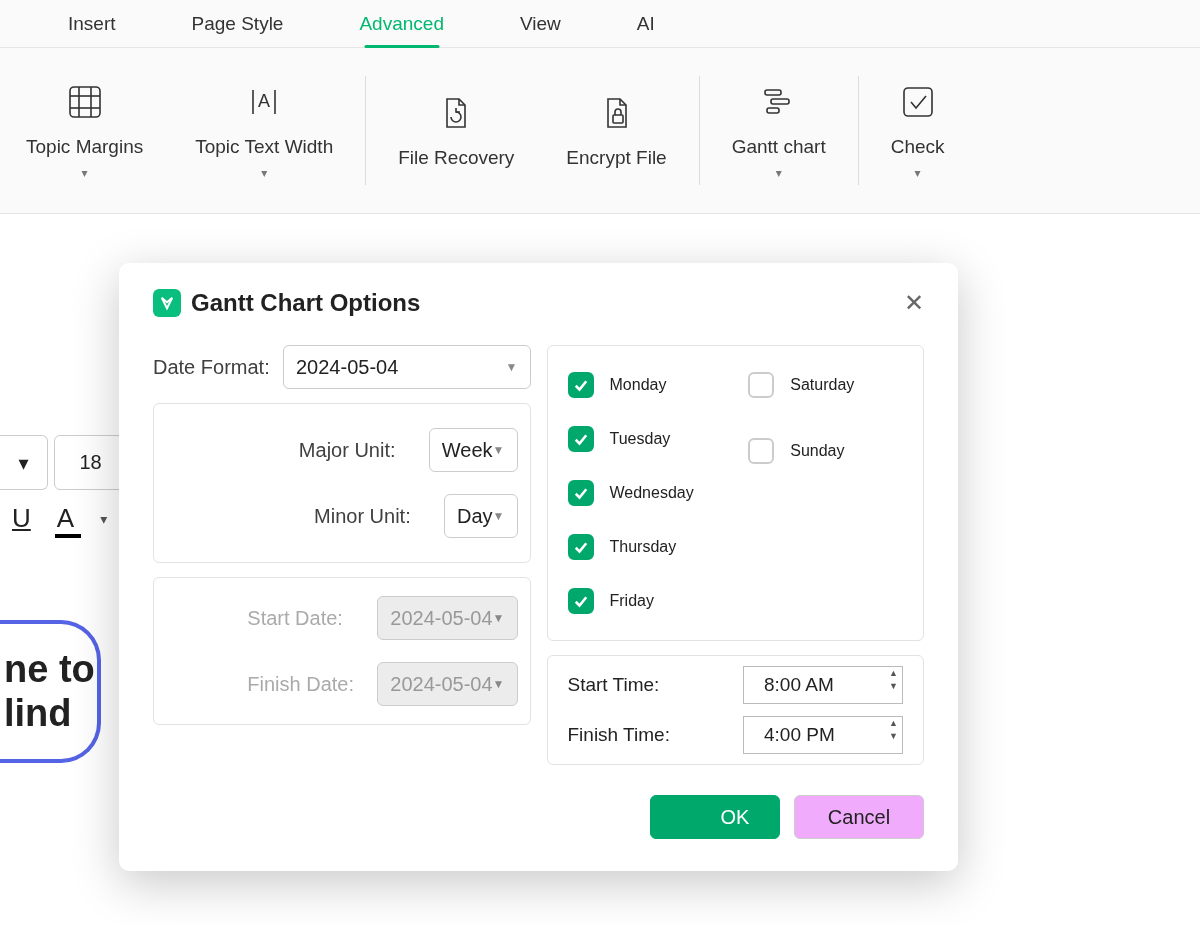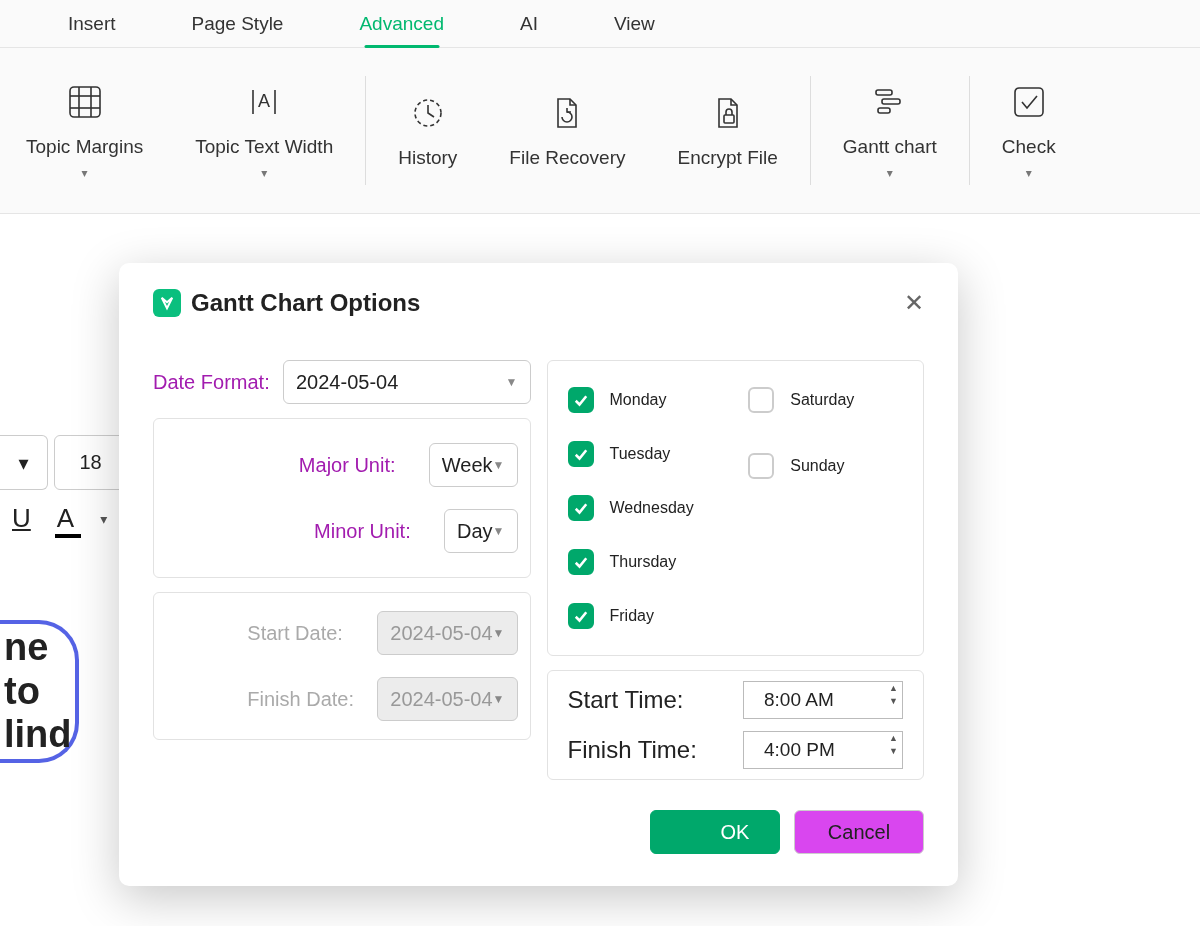--- a/index.html
+++ b/index.html
@@ -27,73 +27,73 @@
 .leftfrag-dd { position: absolute; left: 0; top: 435px; display: flex; gap: 6px; }
 .leftfrag-dd .piece { border: 1px solid #ccc; border-radius: 6px; height: 55px; background: #fff; display: flex; align-items: center; justify-content: center; font-size: 20px; color: #222; }
 .leftfrag-dd .piece.a { width: 48px; border-top-left-radius: 0; border-bottom-left-radius: 0; border-left: none; justify-content: center; }
 .leftfrag-dd .piece.b { width: 73px; }
 .leftfrag-u { position: absolute; left: 12px; top: 503px; display: flex; gap: 26px; align-items: center; }
 .leftfrag-u .ubtn { font-size: 26px; color: #222; text-decoration: underline; }
 .leftfrag-u .abtn { font-size: 26px; color: #222; position: relative; }
 .leftfrag-u .abtn .bar { position: absolute; bottom: -4px; left: -2px; width: 26px; height: 4px; background: #000; }
 .leftfrag-u .chev { font-size: 14px; color: #555; }
 
-.leftfrag-card { position: absolute; left: 0; top: 620px; width: 79px; height: 143px; background: #fff; border: 4px solid #5563e5; border-left: none; border-radius: 0 40px 40px 0; display: flex; flex-direction: column; justify-content: center; align-items: flex-start; padding-left: 4px; }
+.leftfrag-card { position: absolute; left: 0; top: 620px; width: 101px; height: 143px; background: #fff; border: 4px solid #5563e5; border-left: none; border-radius: 0 40px 40px 0; display: flex; flex-direction: column; justify-content: center; align-items: flex-start; padding-left: 4px; }
 .leftfrag-card .big { font-size: 38px; font-weight: 700; color: #222; line-height: 1.15; }
 
 
 .dialog { position: absolute; left: 119px; top: 263px; width: 839px; background: #fff; border-radius: 10px; box-shadow: 0 12px 48px rgba(0,0,0,0.22); padding: 26px 34px 32px 34px; }
-.dlg-header { display: flex; align-items: center; gap: 10px; margin-bottom: 43px; }
+.dlg-header { display: flex; align-items: center; gap: 10px; margin-bottom: 28px; }
 .dlg-logo { width: 28px; height: 28px; background: #0abf7e; border-radius: 6px; display: flex; align-items: center; justify-content: center; color: #fff; font-weight: 700; font-size: 18px; }
 .dlg-title { font-size: 24px; font-weight: 700; color: #222; }
 .dlg-close { margin-left: auto; font-size: 24px; color: #666; cursor: pointer; }
 
 .dlg-body { display: flex; gap: 16px; }
 .leftcol { flex: 1 1 50%; display: flex; flex-direction: column; gap: 14px; }
 .rightcol { flex: 1 1 50%; display: flex; flex-direction: column; gap: 14px; }
 
 .formrow { display: flex; align-items: center; gap: 10px; }
-.formrow .lbl { font-size: 20px; color: #a21caf; flex: 0 0 120px; }
+.formrow .lbl { font-size: 20px; color: #404040; flex: 0 0 120px; }
 .formrow.disabled .lbl { color: #aaa; }
 
 .combo { flex: 1; border: 1px solid #ccc; border-radius: 6px; height: 44px; padding: 0 12px; display: flex; align-items: center; justify-content: space-between; background: #fff; font-size: 20px; color: #222; cursor: pointer; }
 .combo.disabled { background: #ececec; color: #999; cursor: default; }
 .combo .car { color: #888; font-size: 12px; }
 
 .groupbox { border: 1px solid #e2e2e2; border-radius: 6px; padding: 24px 12px; display: flex; flex-direction: column; gap: 22px; align-items: flex-end; }
 .groupbox.pale { padding: 18px 12px; }
 
 .dayspanel { border: 1px solid #e2e2e2; border-radius: 6px; padding: 26px 20px; display: flex; gap: 26px; }
 .daycol { display: flex; flex-direction: column; gap: 28px; flex: 1; }
 .dayrow { display: flex; align-items: center; gap: 16px; cursor: pointer; }
 .chk { width: 26px; height: 26px; border-radius: 6px; border: 2px solid #00a86b; background: #00a86b; display: flex; align-items: center; justify-content: center; }
 .chk.off { background: #fff; border-color: #ccc; }
 .chk svg { width: 18px; height: 18px; stroke: #fff; stroke-width: 3.4; fill: none; }
 .daylbl { font-size: 16px; color: #222; }
 
 .timespanel { border: 1px solid #e2e2e2; border-radius: 6px; padding: 10px 20px; display: flex; flex-direction: column; gap: 12px; }
 .timerow { display: flex; align-items: center; gap: 10px; }
-.timerow .tl { font-size: 24px; color: #222; flex: 0 0 130px; }
+.timerow .tl { font-size: 19px; color: #222; flex: 0 0 130px; }
 .spin { flex: 0 0 160px; margin-left: auto; border: 1px solid #bbb; height: 38px; display: flex; align-items: center; padding: 0 20px; font-size: 19px; color: #222; background: #fff; position: relative; cursor: text; }
 .spin .arrows { position: absolute; right: 4px; top: 2px; display: flex; flex-direction: column; gap: 4px; }
 .spin .arrows span { font-size: 9px; color: #555; line-height: 1; cursor: pointer; }
 
 .dlg-actions { display: flex; justify-content: flex-end; gap: 14px; margin-top: 30px; }
-.btn { height: 44px; min-width: 130px; border-radius: 6px; font-size: 20px; display: flex; align-items: center; justify-content: center; cursor: pointer; border: 1px solid #ccc; background: #d946ef; color: #222; }
+.btn { height: 44px; min-width: 130px; border-radius: 6px; font-size: 20px; display: flex; align-items: center; justify-content: center; cursor: pointer; border: 1px solid #ccc; background: #f0abfc; color: #222; }
 .btn.primary { background: #00a86b; color: #fff; border-color: #00a86b; padding-left: 40px; }
 </style>
 </head>
 <body>
 
 <div class="tabs">
   <div class="tab">Insert</div>
   <div class="tab">Page Style</div>
   <div class="tab active">Advanced</div>
+  <div class="tab">View</div>
   <div class="tab">AI</div>
-  <div class="tab">View</div>
 </div>
 
 <div class="toolbar">
 
   <div class="toolbtn">
     <div class="ticon">
       <svg viewBox="0 0 36 36">
           <rect x="3" y="3" width="30" height="30" rx="4"></rect>
           <line x1="12" y1="3" x2="12" y2="33"></line>
           <line x1="24" y1="3" x2="24" y2="33"></line>
@@ -112,29 +112,20 @@
           <line x1="29" y1="6" x2="29" y2="30"></line>
           <text x="18" y="23" text-anchor="middle" font-size="18" fill="#333" stroke="none">A</text>
         </svg>
     </div>
     <div class="tlabel">Topic Text Width</div>
     <div class="tdrop">▾</div>
   </div>
 
   <div class="tsep"></div>
 
-  <div class="toolbtn">
-    <div class="ticon">
-      <svg viewBox="0 0 36 36">
-          <circle cx="18" cy="18" r="13" stroke-dasharray="4 3"></circle>
-          <polyline points="18,10 18,18 24,22"></polyline>
-        </svg>
-    </div>
-    <div class="tlabel">History</div>
-  </div>
 
   <div class="toolbtn">
     <div class="ticon">
       <svg viewBox="0 0 36 36">
           <path d="M9 4h12l6 6v22H9z"></path>
           <path d="M21 4v6h6"></path>
           <path d="M13 22a5 5 0 1 0 5-5"></path>
           <polyline points="18,13 18,17 22,17"></polyline>
         </svg>
     </div>

